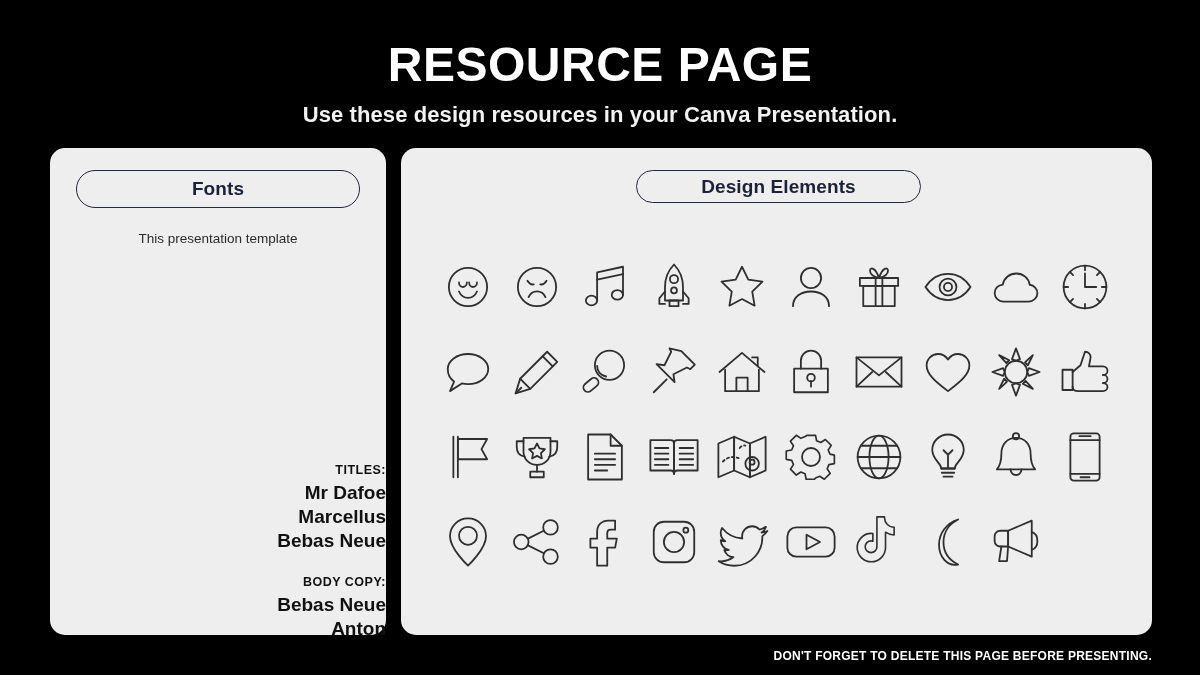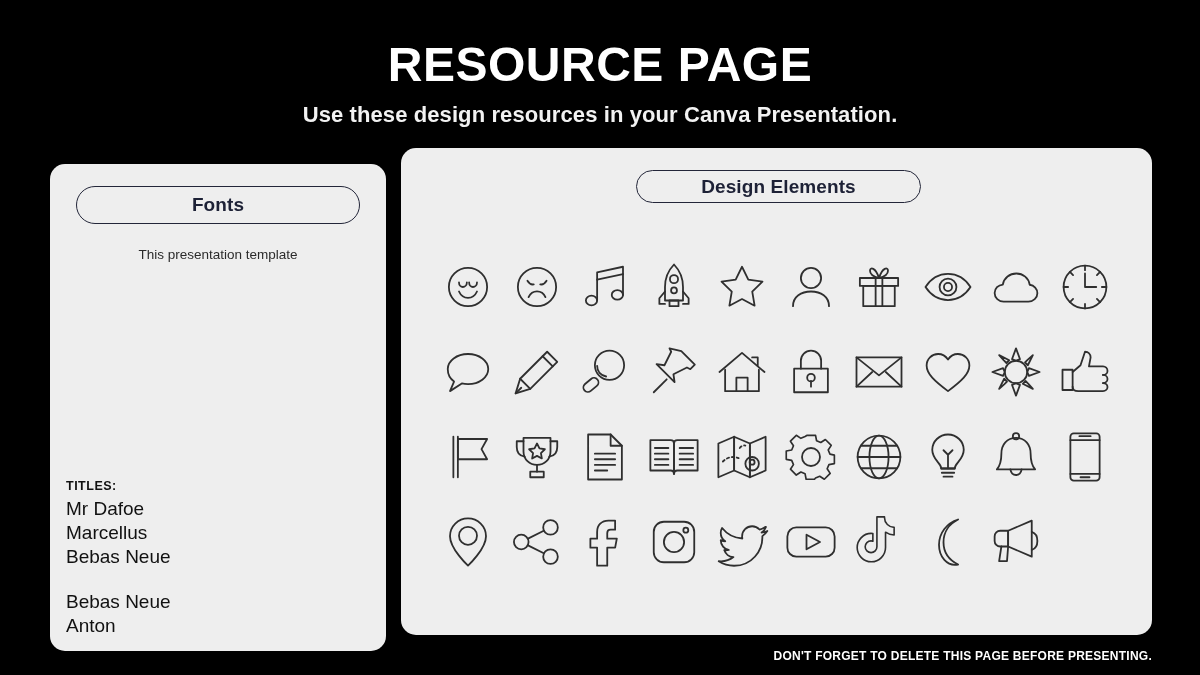--- a/index.html
+++ b/index.html
@@ -43,21 +43,21 @@
 
   
   .panel {
     position: absolute;
     background: #eeeeee;
     border-radius: 15px;
   }
 
   .panel-fonts {
     left: 50px;
-    top: 164px;
+    top: 148px;
     width: 336px;
     height: 487px;
   }
 
   .panel-elements {
     left: 401px;
     top: 148px;
     width: 751px;
     height: 487px;
   }
@@ -101,38 +101,37 @@
     text-align: center;
     color: #2b2b2b;
     font-size: 13.5px;
     line-height: 1.32;
   }
 
   .font-group {
     position: absolute;
     left: 0;
     width: 336px;
-    text-align: left;
+    text-align: right;
     color: #111111;
-    padding-left: 16px;
   }
 
   .group-titles { top: 313px; }
   .group-body   { top: 425px; }
 
   .group-label {
     font-size: 12.5px;
     font-weight: 700;
     letter-spacing: 0.5px;
     line-height: 1.5;
   }
 
   .group-item {
     font-size: 19px;
-    font-weight: 400;
+    font-weight: 700;
     line-height: 1.1;
     margin-top: 3px;
   }
 
   
   .icon-grid {
     position: absolute;
     left: 33px;
     top: 96px;
     width: 685px;
@@ -192,20 +191,21 @@
   </div>
 
   <div class="font-group group-titles">
     <div class="group-label">TITLES:</div>
     <div class="group-item">Mr Dafoe</div>
     <div class="group-item">Marcellus</div>
     <div class="group-item">Bebas Neue</div>
   </div>
 
   <div class="font-group group-body">
+    <div class="group-label">BODY COPY:</div>
     <div class="group-item">Bebas Neue</div>
     <div class="group-item">Anton</div>
   </div>
 
 </div>
 
 <div class="panel panel-elements">
 
   <div class="pill pill-elements">
     <span>Design Elements</span>

